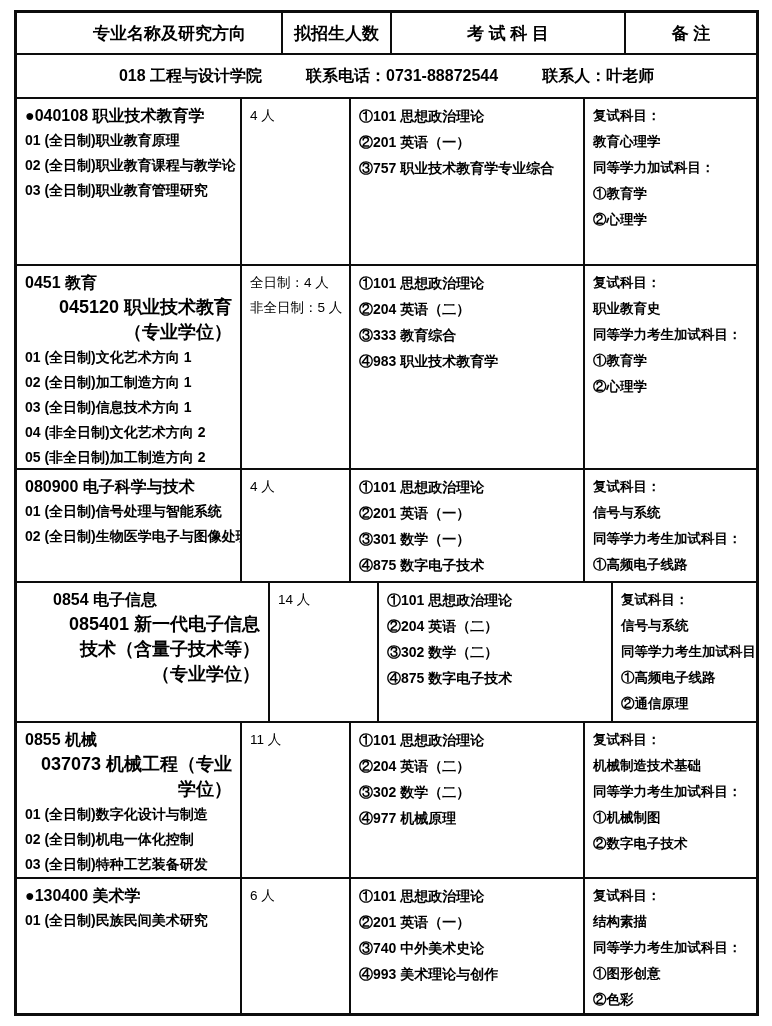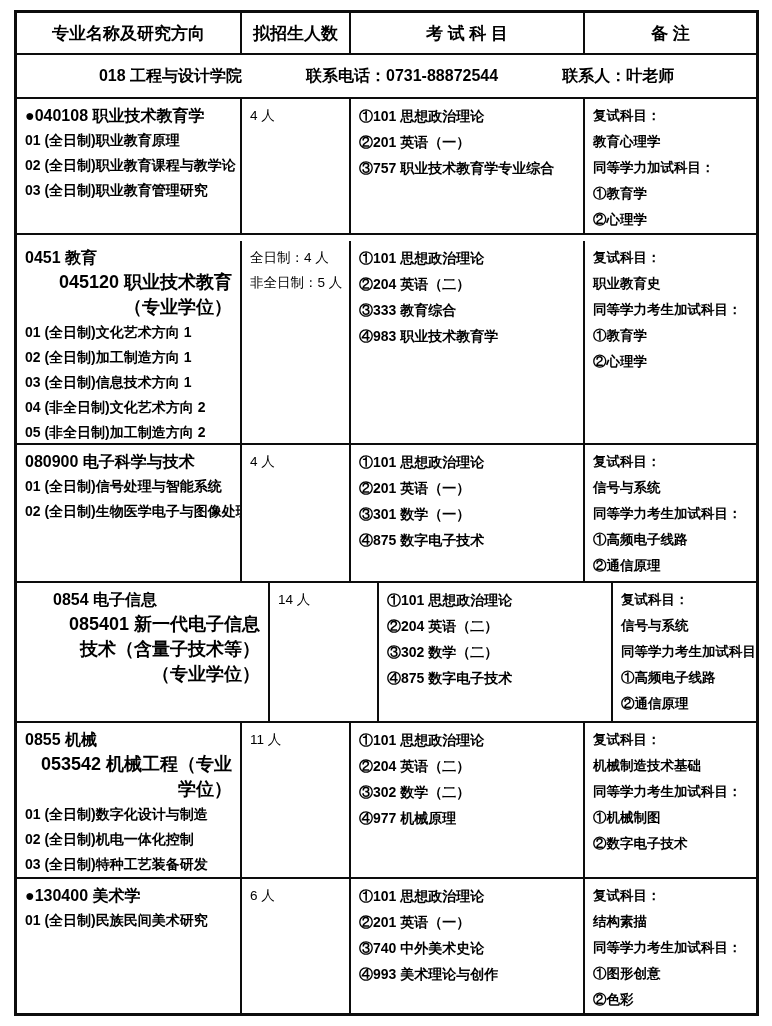--- a/index.html
+++ b/index.html
@@ -23,41 +23,41 @@
   }
   .trow:last-child { border-bottom: none; }
   .cell {
     border-right: 2px solid #0d0d0d;
     padding: 4px 8px;
     overflow: hidden;
   }
   .cell:last-child { border-right: none; }
 
   
-  .head-row { height: 42px; }
+  .head-row { height: 42px; padding-left: 41px; }
   .head-cell {
     display: flex; align-items: center; justify-content: center;
     font-weight: bold; font-size: 17px;
   }
 
   
   .school-row { height: 44px; }
   .school-cell {
     grid-column: 1 / 5;
     display: flex; align-items: center; justify-content: center;
-    gap: 64px;
+    gap: 44px;
     font-weight: bold; font-size: 16px;
     border-right: none;
     white-space: nowrap;
   }
 
   
-  .r0 { height: 136px; }
-  .r1 { height: 204px; margin-top: 6px; }
-  .r2 { height: 138px; }
+  .r0 { height: 167px; }
+  .r1 { height: 204px; }
+  .r2 { height: 113px; }
   .r3 { height: 140px; padding-left: 28px; }
   .r4 { height: 156px; }
   .r5 { height: 135px; }
 
   .c-major { font-weight: bold; line-height: 25px; font-size: 14px; }
   .major-title { font-size: 16px; white-space: nowrap; }
   .major-sub { font-size: 18px; text-align: right; }
   .dir-line { white-space: nowrap; }
 
   .c-quota { font-weight: normal; font-size: 13.5px; line-height: 25px; }
@@ -186,21 +186,21 @@
       <div class="note-line">信号与系统</div>
       <div class="note-line">同等学力考生加试科目：</div>
       <div class="note-line">①高频电子线路</div>
       <div class="note-line">②通信原理</div>
     </div>
   </div>
 
   <div class="trow r4">
     <div class="cell c-major">
       <div class="major-title">0855  机械</div>
-      <div class="major-sub">053542  机械工程（专业学位）</div>
+      <div class="major-sub">037073  机械工程（专业学位）</div>
       <div class="dir-line">01 (全日制)数字化设计与制造</div>
       <div class="dir-line">02 (全日制)机电一体化控制</div>
       <div class="dir-line">03 (全日制)特种工艺装备研发</div>
     </div>
     <div class="cell c-quota">
       <div class="quota-line">11 人</div>
     </div>
     <div class="cell c-subjects">
       <div class="subject-line">①101  思想政治理论</div>
       <div class="subject-line">②204  英语（二）</div>

